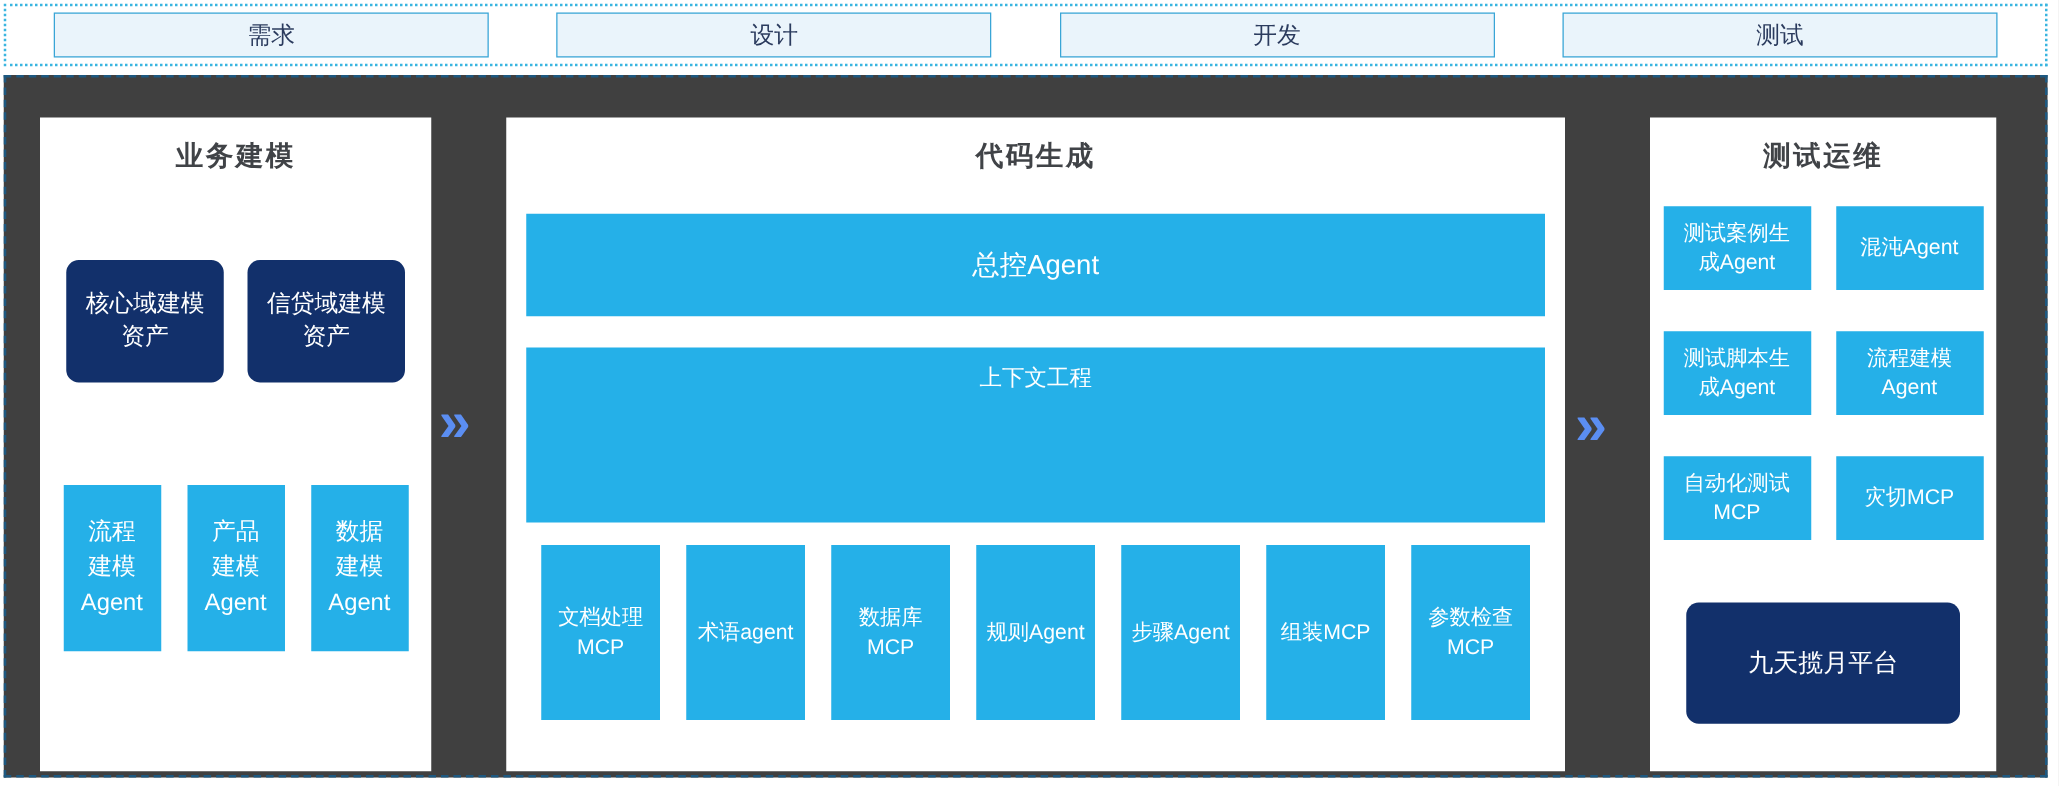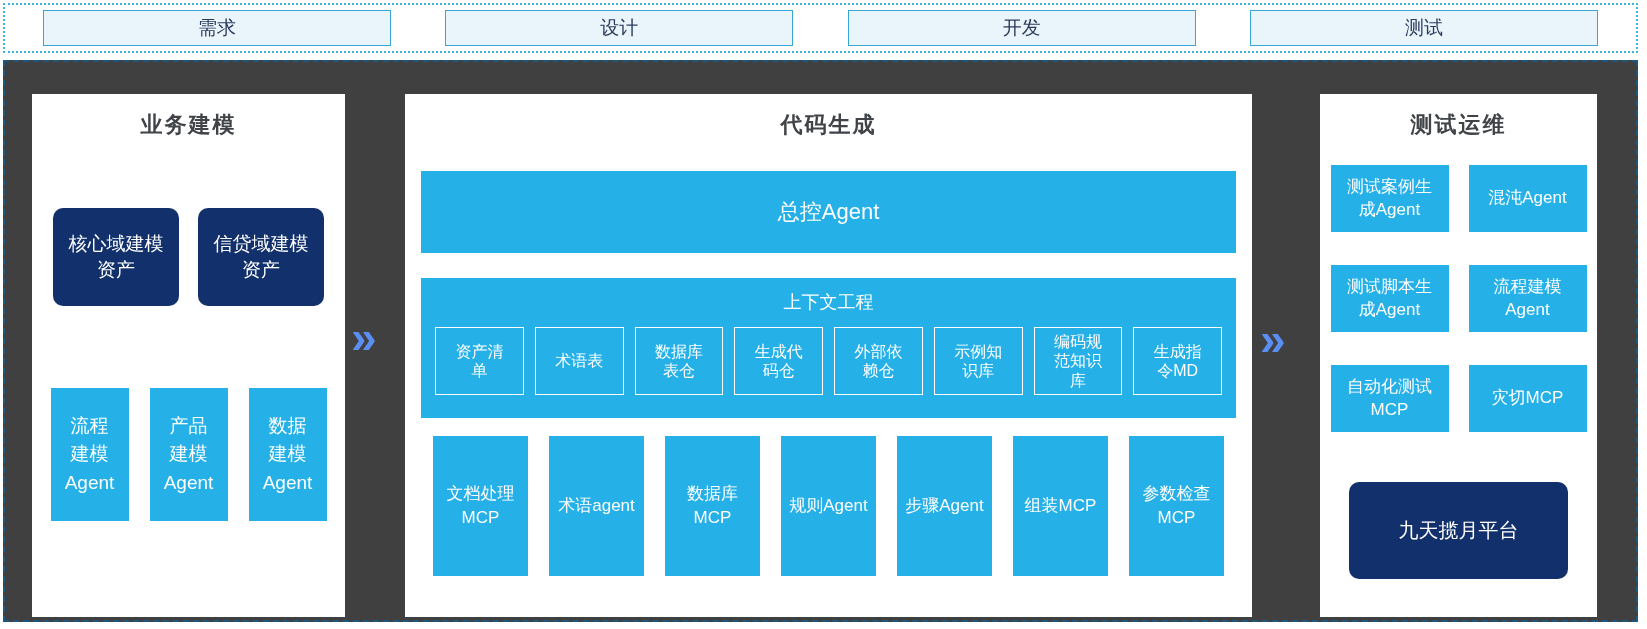--- a/index.html
+++ b/index.html
@@ -126,38 +126,20 @@
         </div>
     </div>
 
     <div class="arrow arrow-1">»</div>
 
     <div class="panel panel-middle">
       <div class="panel-title">代码生成</div>
       <div class="cyan-box master-bar">总控Agent</div>
       <div class="context-section">
         <div class="context-title">上下文工程</div>
-        <div class="context-items">
-
-            <div class="context-item">资产清单</div>
-
-            <div class="context-item">术语表</div>
-
-            <div class="context-item">数据库表仓</div>
-
-            <div class="context-item">生成代码仓</div>
-
-            <div class="context-item">外部依赖仓</div>
-
-            <div class="context-item">示例知识库</div>
-
-            <div class="context-item">编码规范知识库</div>
-
-            <div class="context-item">生成指令MD</div>
-          </div>
       </div>
       <div class="tools-row">
 
           <div class="cyan-box tool-box">文档处理MCP</div>
 
           <div class="cyan-box tool-box">术语agent</div>
 
           <div class="cyan-box tool-box">数据库MCP</div>
 
           <div class="cyan-box tool-box">规则Agent</div>

